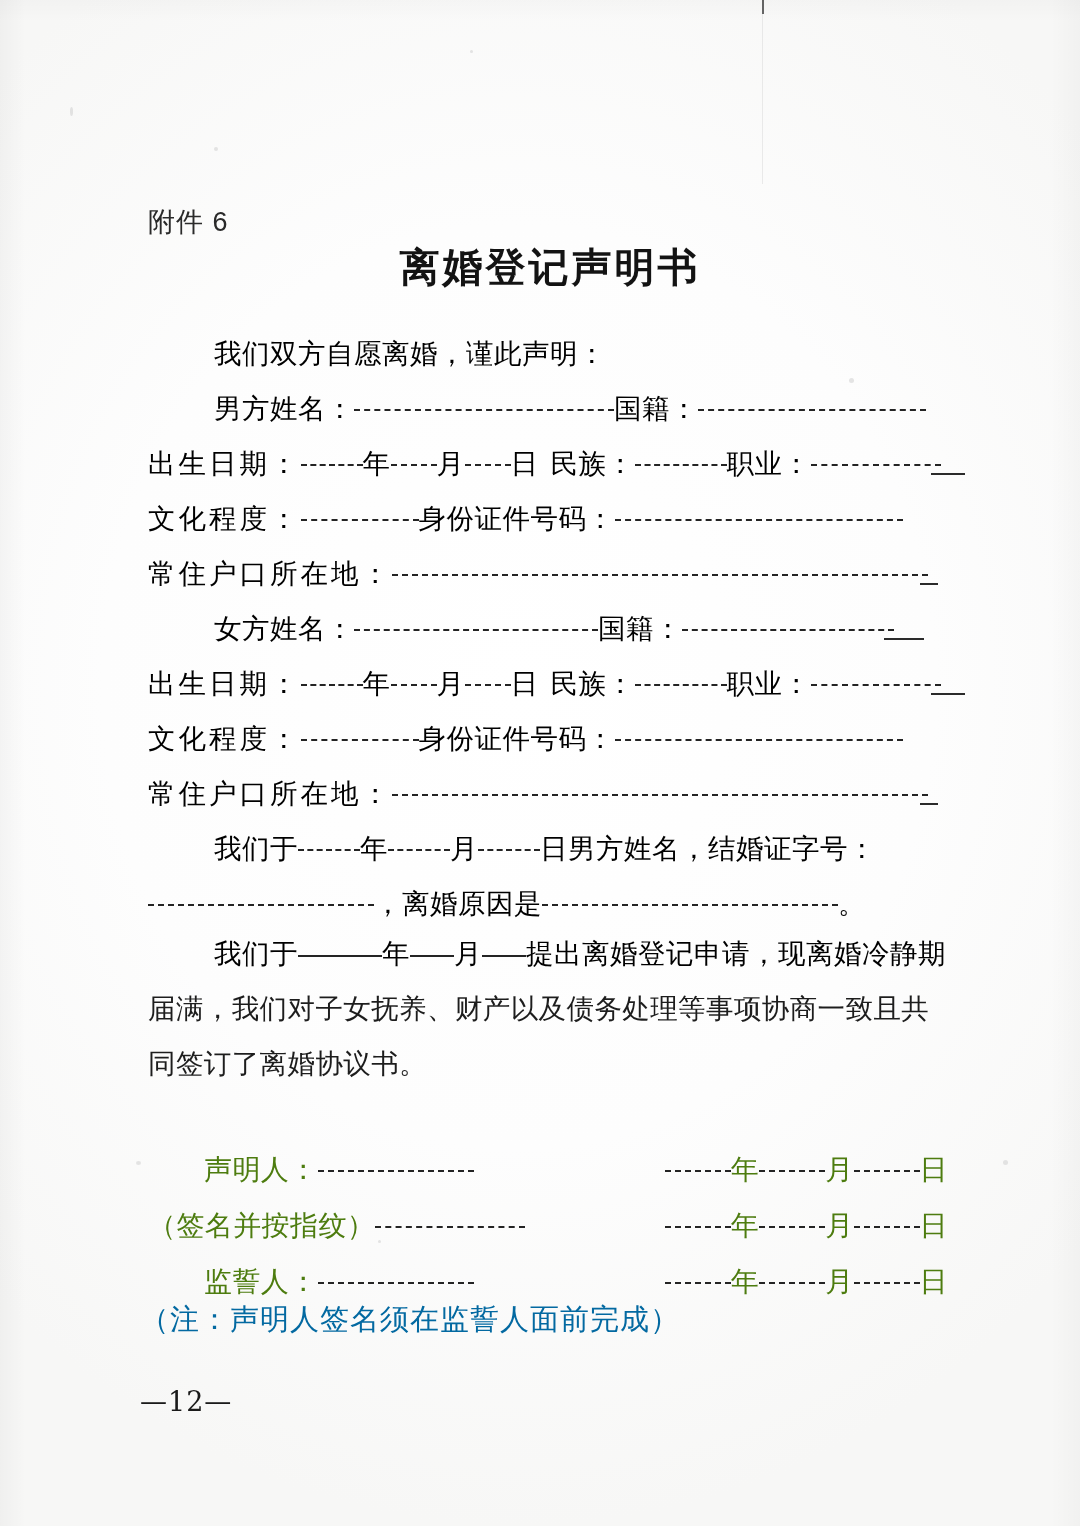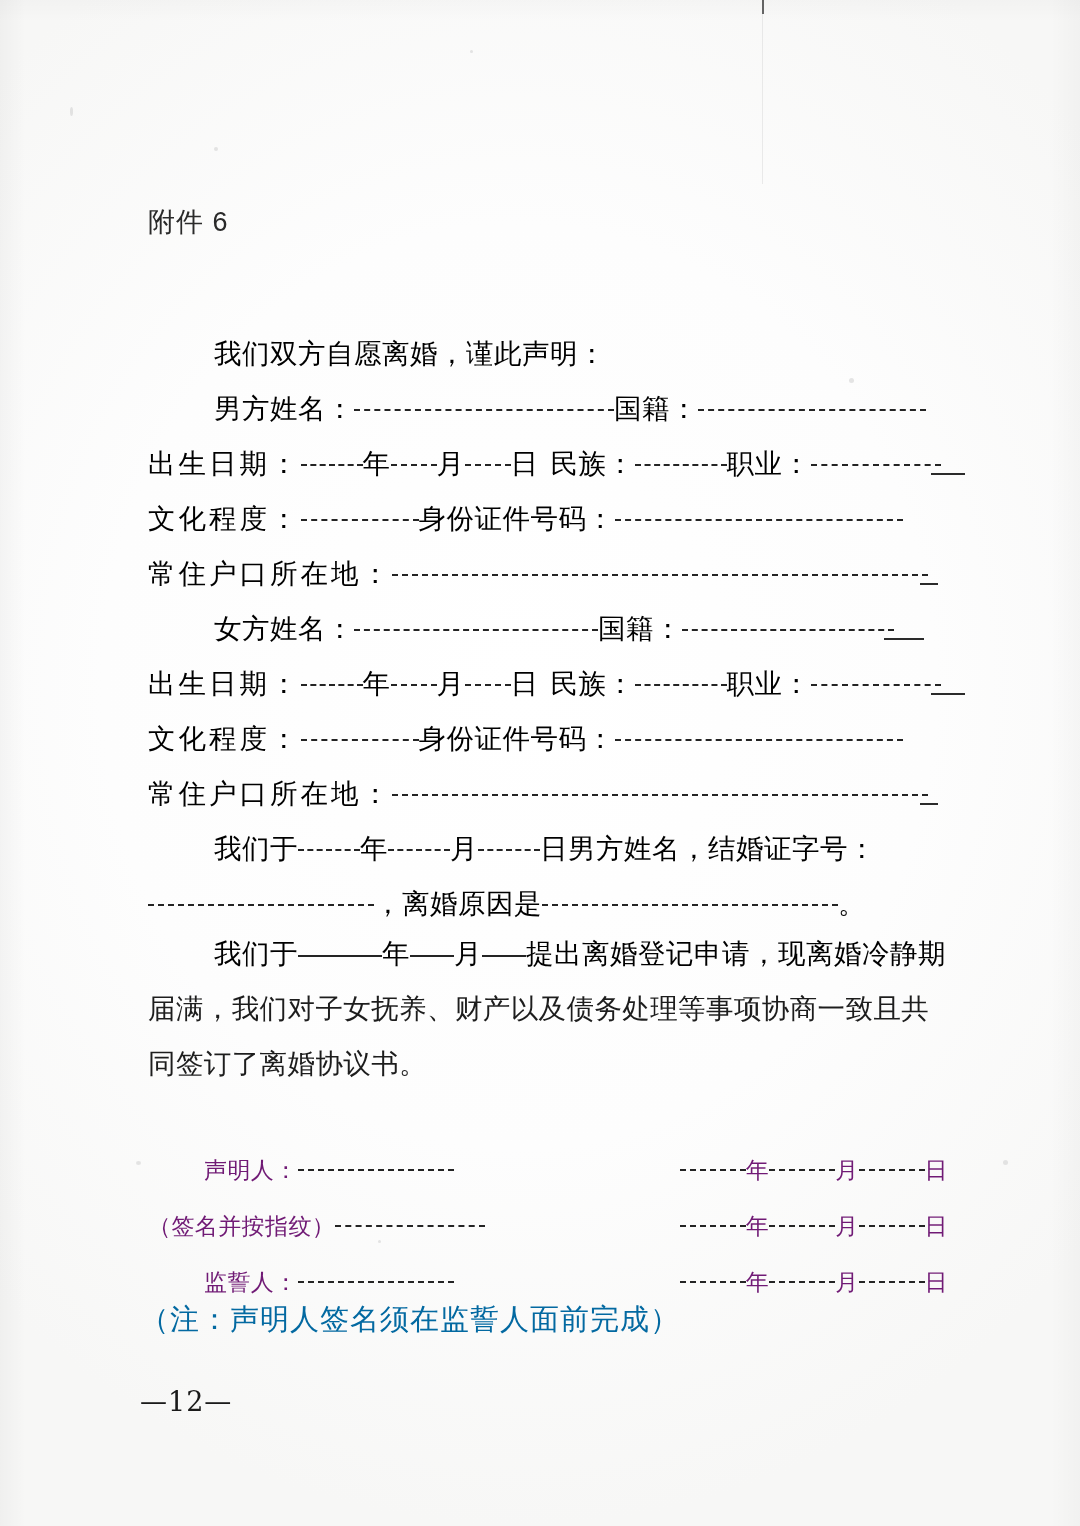--- a/index.html
+++ b/index.html
@@ -140,23 +140,23 @@
     line-height: 55px;
     color: #1d1d1d;
     letter-spacing: 0.4px;
   }
 
   
   .sigrow {
     position: relative;
     height: 56px;
     font-family: "DejaVu Serif", "Liberation Serif", serif;
-    font-size: 23px;
+    font-size: 28px;
     line-height: 56px;
-    color: #701a75;
+    color: #4d7c0f;
     white-space: nowrap;
   }
   .sigrow .left { position: absolute; left: 0; top: 0; display: flex; align-items: baseline; }
   .sigrow .left.ind { left: 56px; }
   .sigrow .right { position: absolute; right: 0; top: 0; display: flex; align-items: baseline; }
 
   
   .note {
     position: absolute;
     left: 140px;
@@ -188,20 +188,21 @@
 <div class="speck" style="left:136px;top:1161px;width:5px;height:4px;"></div>
 <div class="speck" style="left:1003px;top:1160px;width:5px;height:5px;"></div>
 <div class="speck" style="left:378px;top:1240px;width:3px;height:3px;"></div>
 <div class="streak" style="left:762px;top:0px;width:2px;height:14px;background:#333;opacity:.75;"></div>
 <div class="streak" style="left:762px;top:14px;width:1px;height:170px;"></div>
 
 <div class="content">
 
   <div class="attach-label">附件 6</div>
 
+  <div class="doc-title">离婚登记声明书</div>
 
   <div class="body-block">
 
     <div class="line indent">
       <span class="txt">我们双方自愿离婚，谨此声明：</span>
     </div>
 
     <div class="line indent">
       <span class="txt">男方姓名：</span>
       <span class="dash" style="width:260px;"></span>

